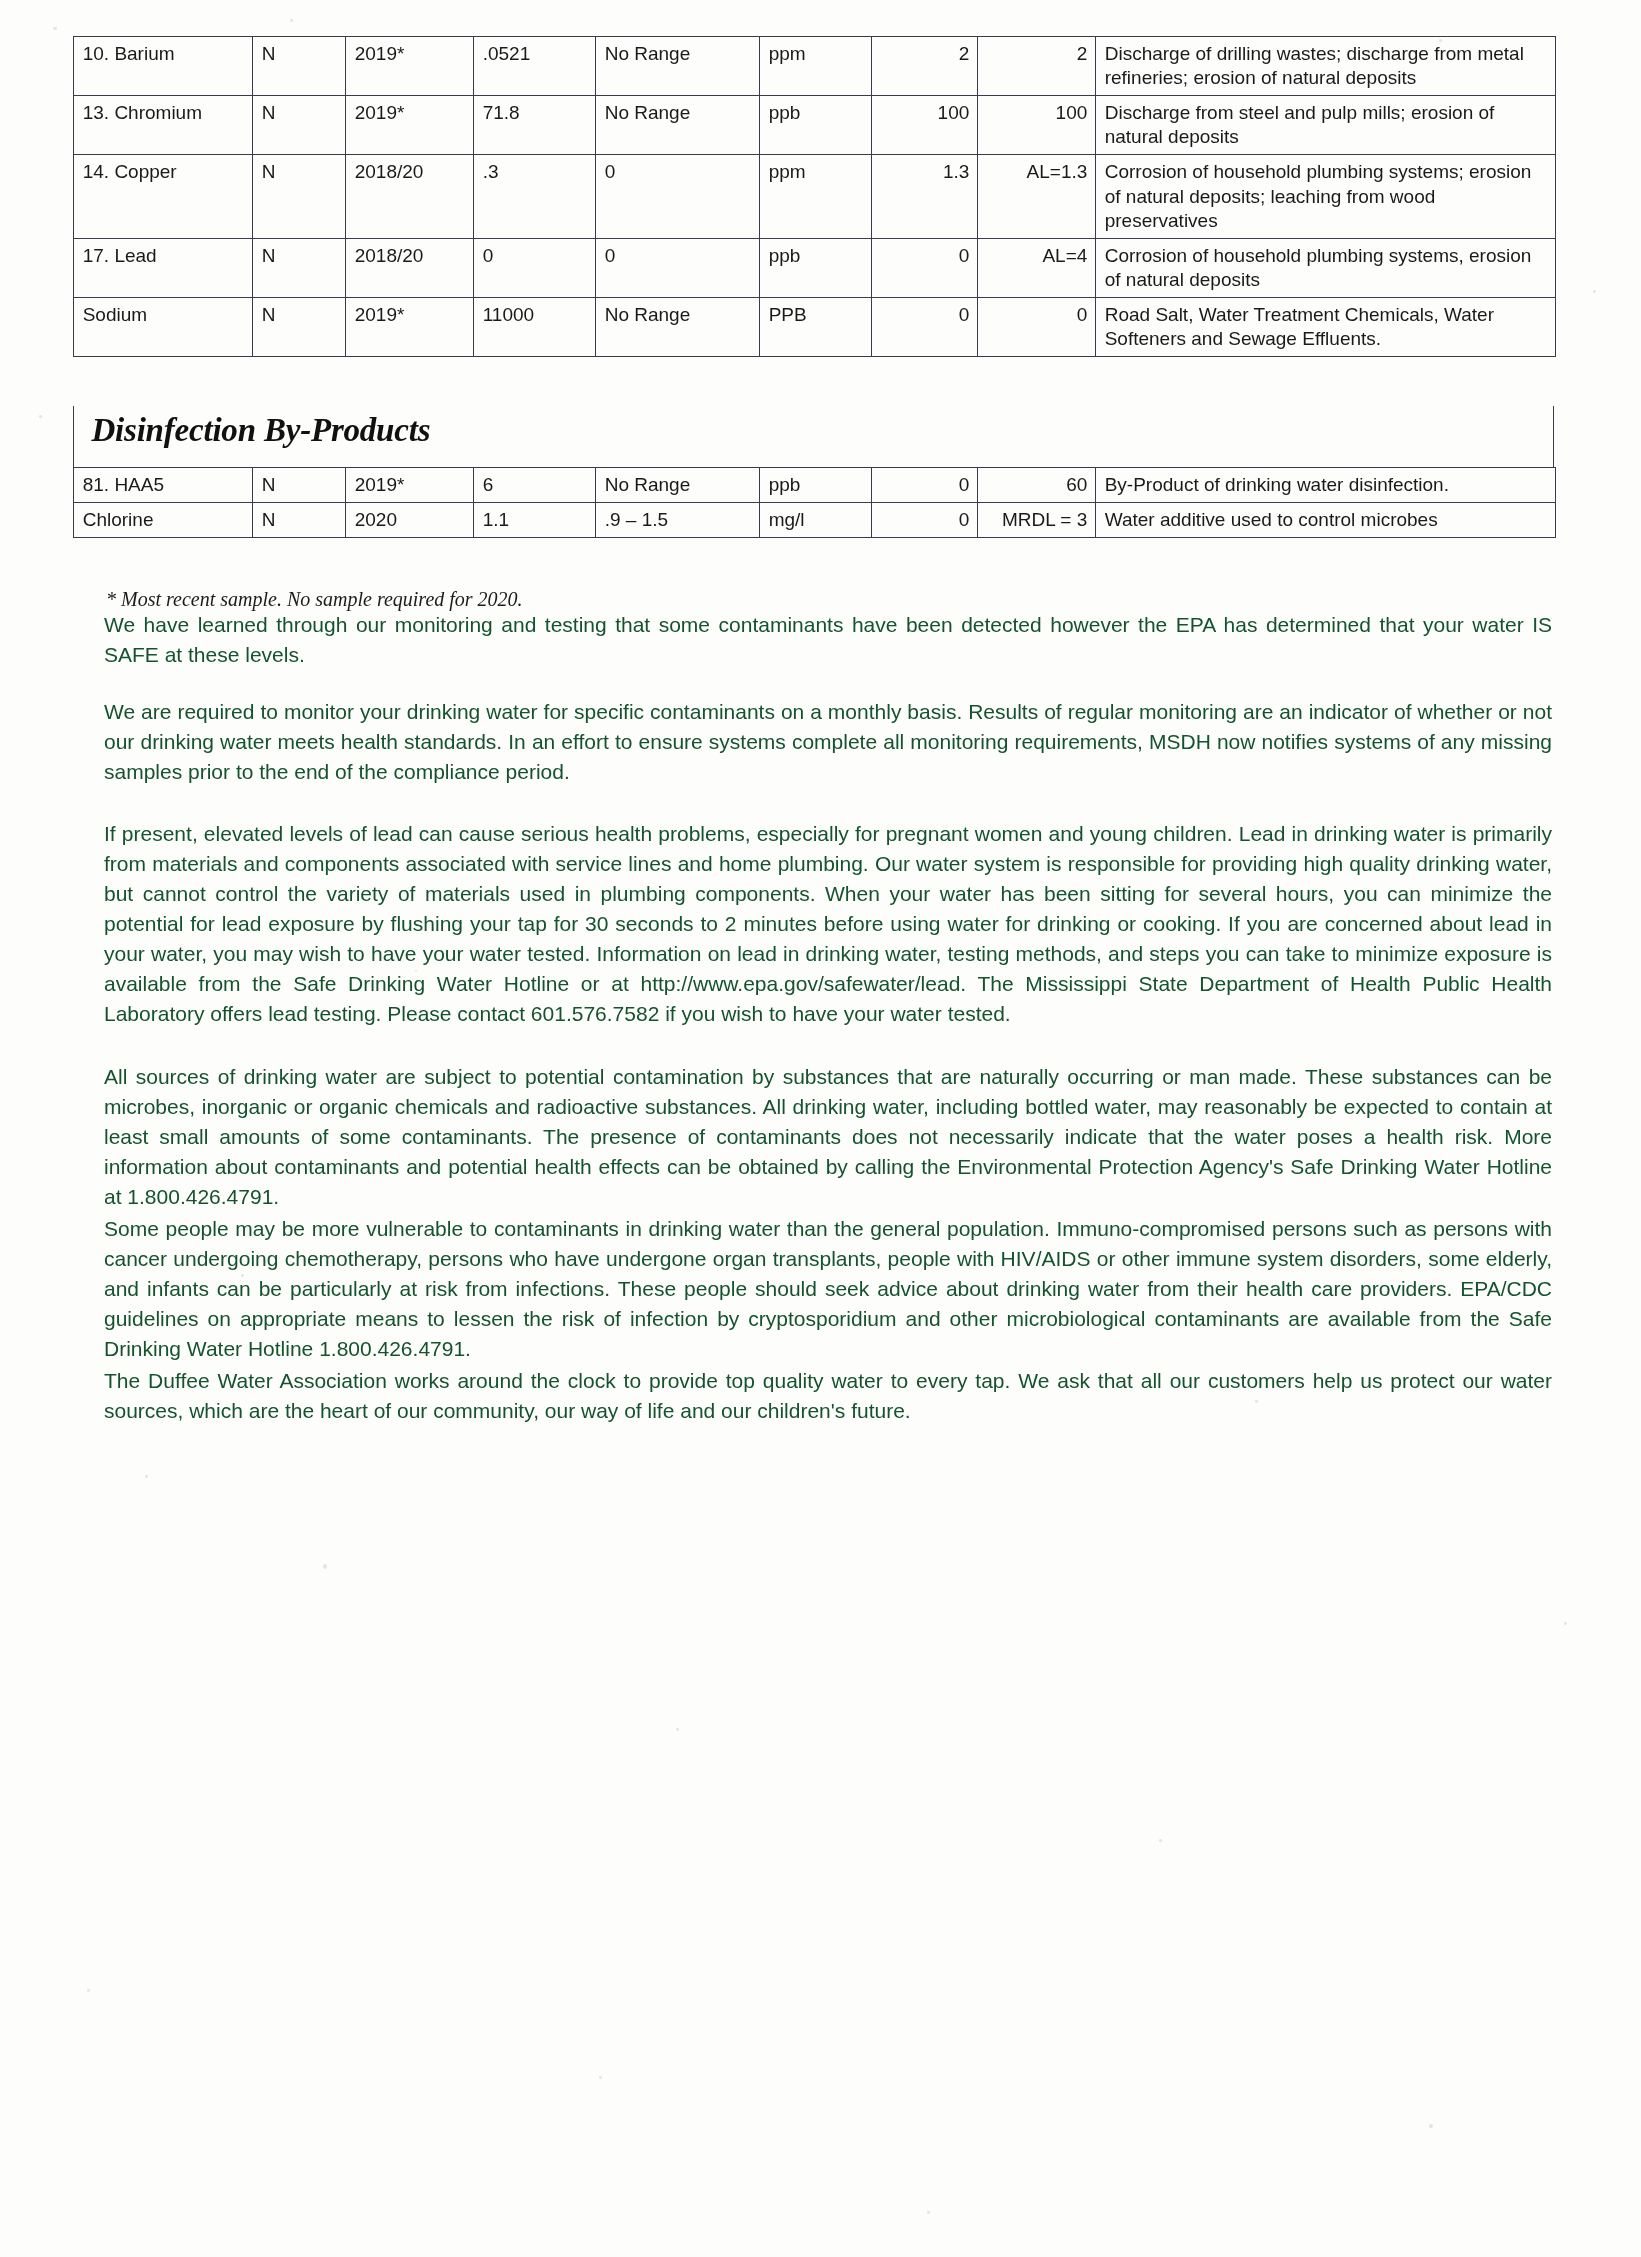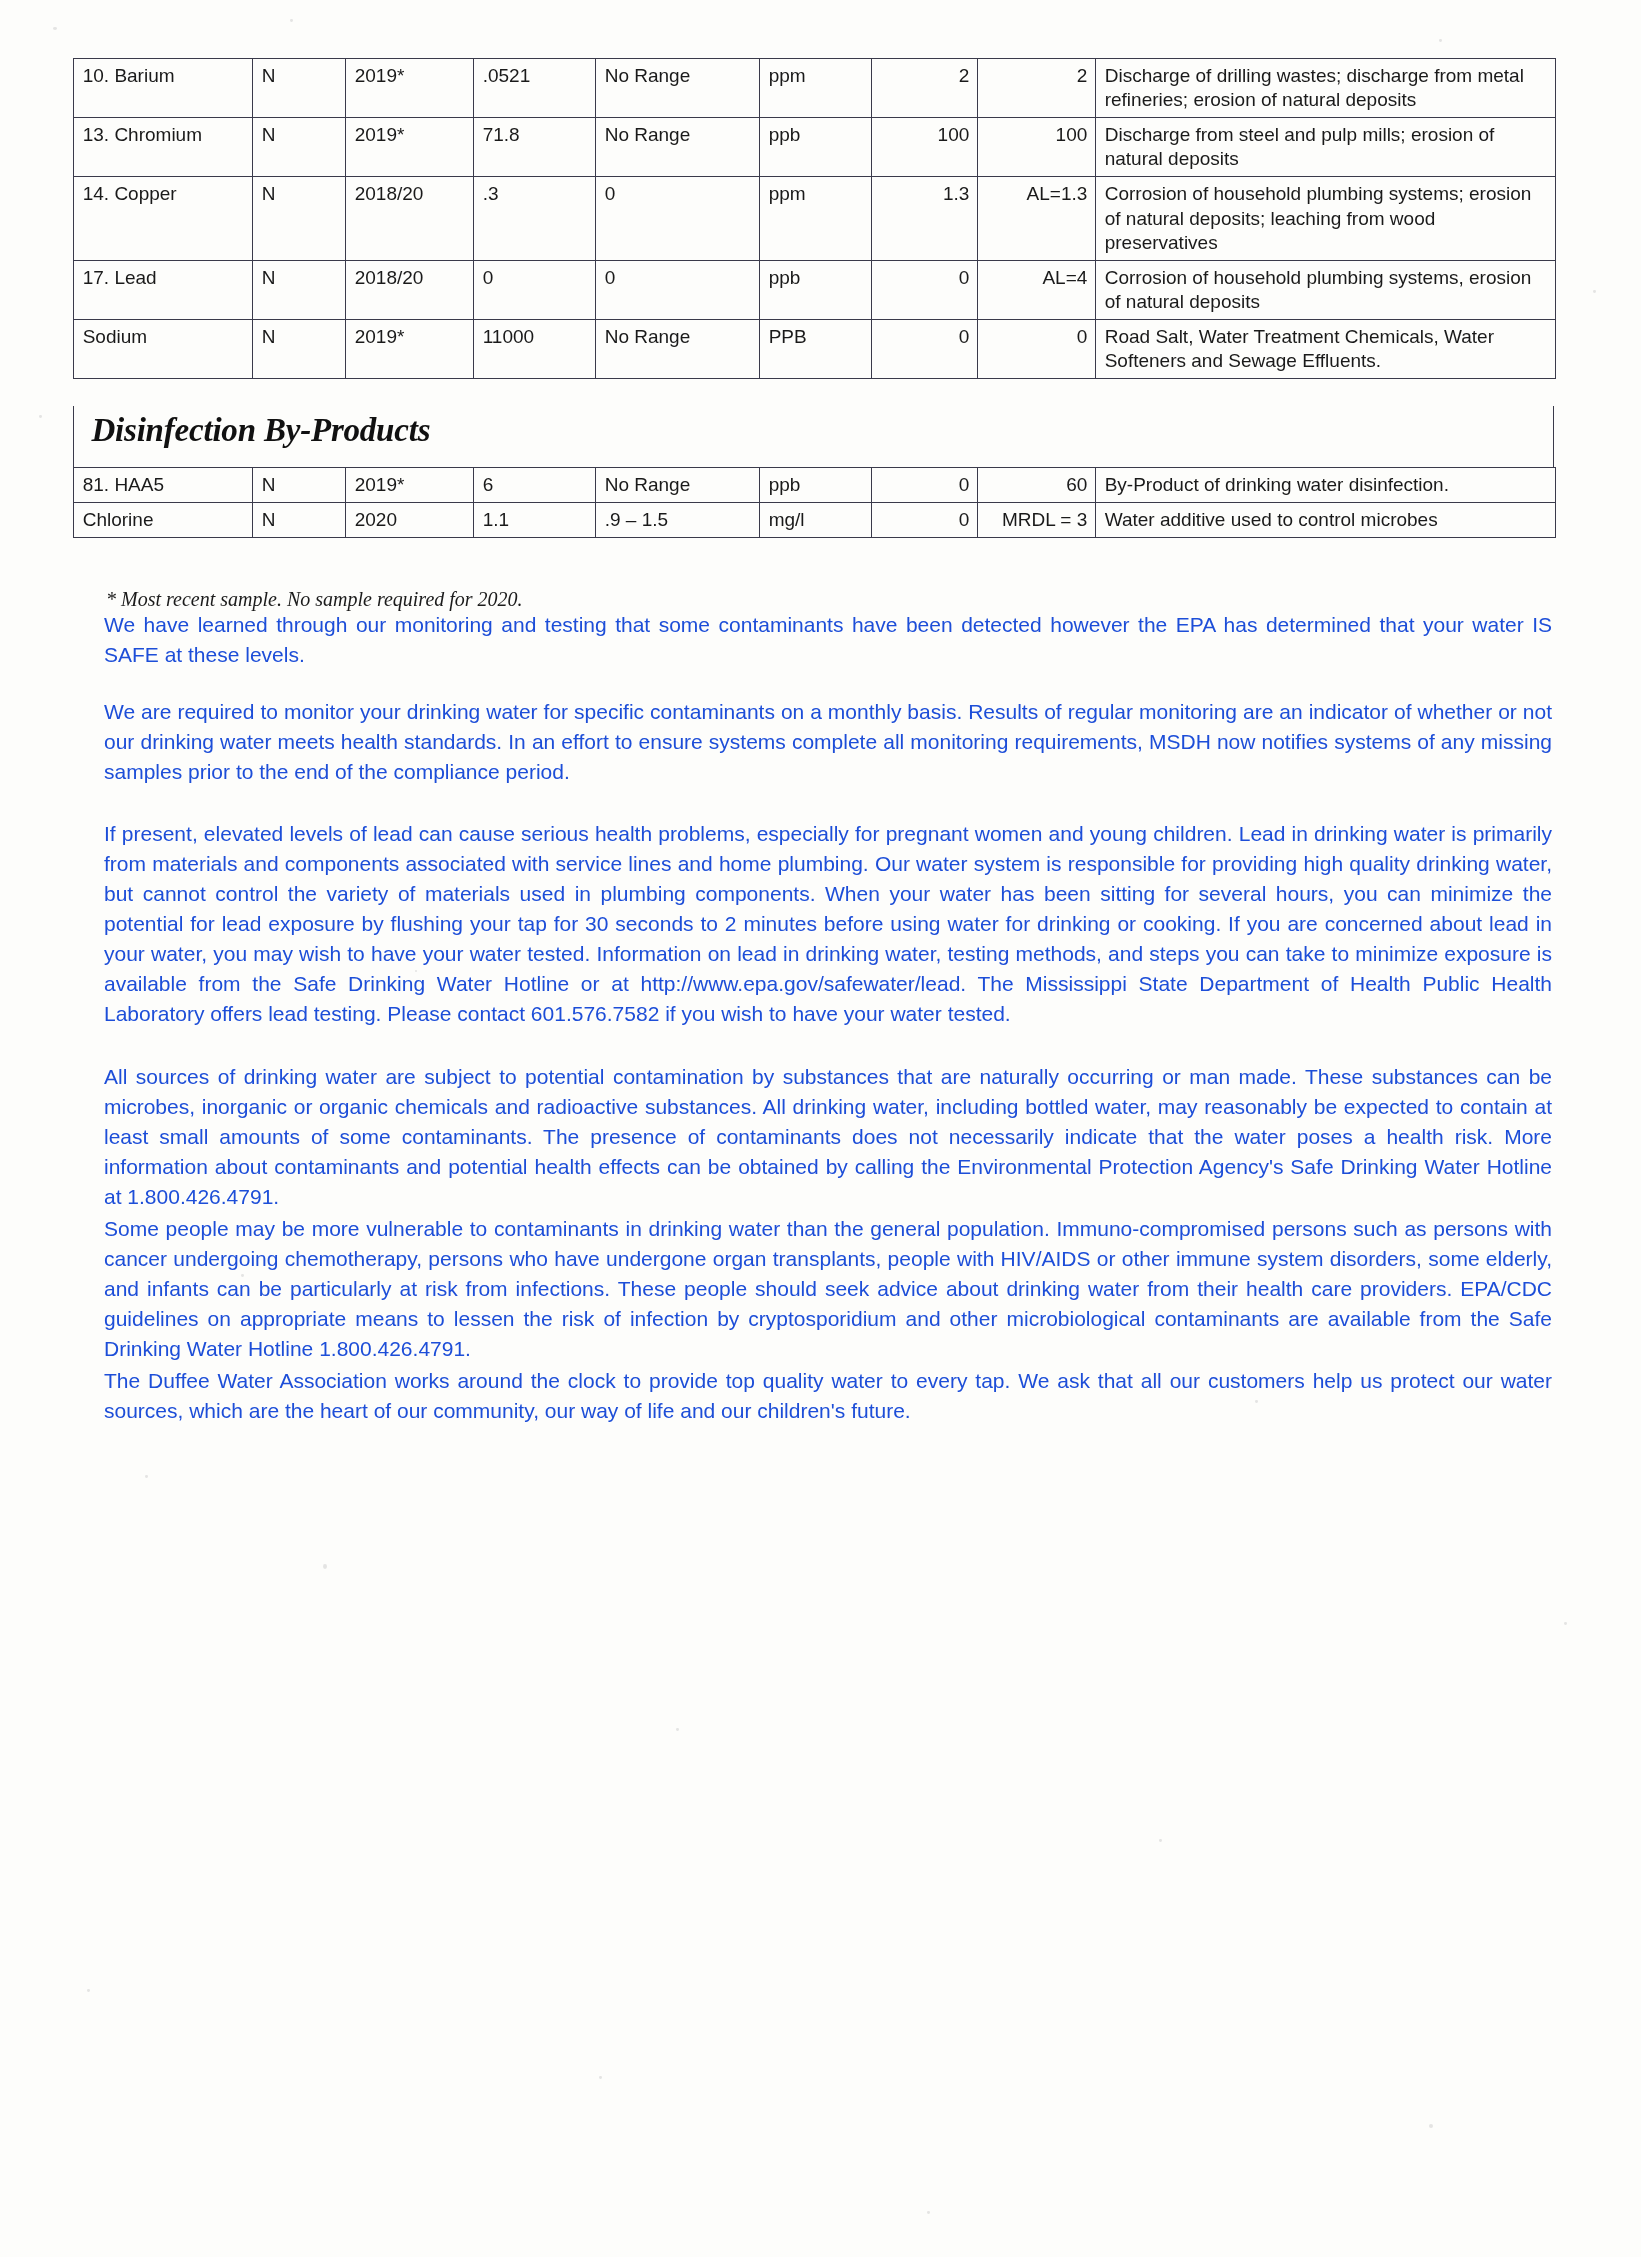--- a/index.html
+++ b/index.html
@@ -50,21 +50,21 @@
     padding: 4.8px 7.7px 4.8px 8.7px;
     vertical-align: top;
     word-wrap: break-word;
   }
   td.num { text-align: right; padding-right: 11.6px; }
   td.lft { text-align: left; }
 
   .tbl-main {
     position: absolute;
     left: 73px;
-    top: 58px;
+    top: 36px;
     width: 1481px;
     padding-left: 14px;
   }
   .tbl-dbp {
     position: absolute;
     left: 73px;
     top: 467px;
     width: 1481px;
     border-radius: 10px;
   }
@@ -104,21 +104,21 @@
 
   
   .body-text {
     position: absolute;
     left: 104px;
     width: 1448px;
     font-size: 21px;
     line-height: 30px;
     text-align: justify;
     text-justify: inter-word;
-    color: #1d4ed8;
+    color: #14532d;
   }
   .body-text.last-left { text-align: justify; }
   .p1 { top: 610px; }
   .p2 { top: 697px; }
   .p3 { top: 819px; }
   .p4 { top: 1062px; }
   .p5 { top: 1214px; }
   .p6 { top: 1366px; }
 
   .body-text p { margin: 0; }

